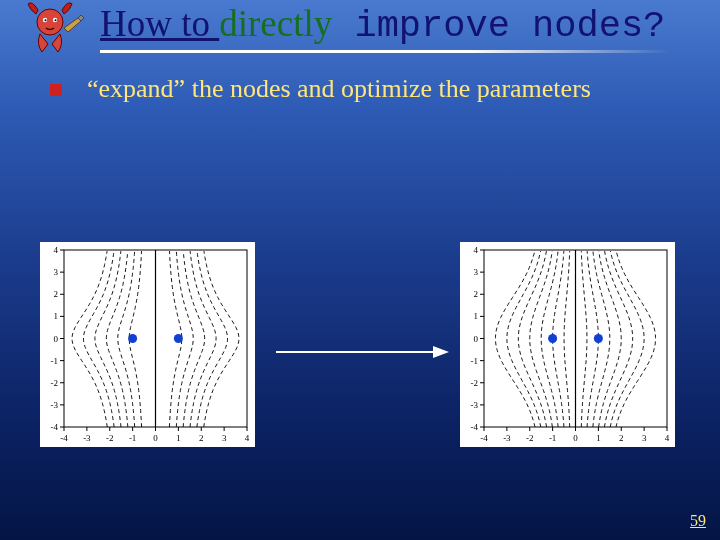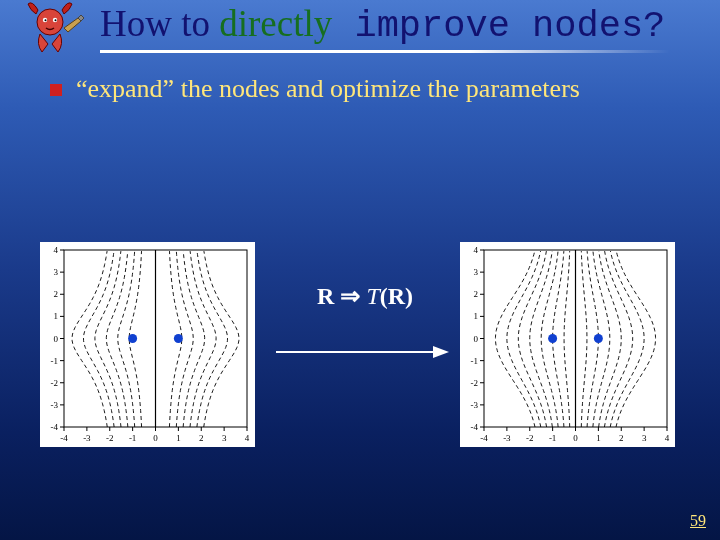--- a/index.html
+++ b/index.html
@@ -20,41 +20,42 @@
     top: 0px;
   }
   .title {
     position: absolute;
     top: 2px;
     left: 100px;
     right: 20px;
     font-size: 37px;
     font-weight: 400;
   }
-  .title .t1 { color: #121270; }
+  .title .t1 { color: #121270; text-decoration: underline; }
   .title .t2 { color: #166e20; }
   .title .t3 { color: #121270; font-family: Liberation Mono, monospace; }
   .title-underline {
     position: absolute;
     top: 50px;
     left: 100px;
     right: 50px;
     height: 3px;
     background: linear-gradient(to right, #fff 0%, #fff 65%, rgba(255,255,255,0) 100%);
   }
   .body {
     position: absolute;
     top: 72px;
     left: 50px;
     right: 30px;
   }
   .bullet-row {
     display: flex;
     align-items: flex-start;
     margin-bottom: 14px;
+    gap: 11px;
   }
   .bullet-box {
     width: 12px; height: 12px;
     background: #d02020;
     flex: 0 0 12px;
     margin-top: 12px;
     margin-right: 14px;
   }
   .bullet-text {
     color: #ffe67a;
@@ -202,23 +203,20 @@
             <path d="M143.15183823529412,185 L143.45306225051831,181.68125 L143.78099105654798,178.3625 L144.13846961440214,175.04375000000002 L144.52865141920324,171.725 L144.95501855933185,168.40625 L145.42139553372147,165.0875 L145.93195240327515,161.76875 L146.49119099302922,158.45000000000002 L147.10390542101305,155.13125 L147.77510513036162,151.81250000000003 L148.50988483882708,148.49375000000003 L149.31322154125084,145.175 L150.1896743127066,141.85625000000002 L151.142958944875,138.53750000000002 L152.17536759700477,135.21875000000006 L153.28700500137023,131.90000000000003 L154.4748179105867,128.58125 L155.73140120605507,125.26250000000003 L157.04356461161436,121.94375000000005 L158.39062499999997,118.62500000000004 L159.74234827943613,115.30625000000003 L161.0564715026681,111.98750000000004 L162.27606240959312,108.66875000000003 L163.32816644562334,105.35000000000005 L164.1274886877828,102.03125000000004 L164.59023233994222,98.71250000000003 L164.65840532179857,95.39375000000004 L164.32279369763899,92.07500000000003 L163.62706273357276,88.75625000000004 L162.64941176470592,85.43750000000004 L161.4767817101994,82.11875000000003 L160.18705319596302,78.80000000000004 L158.84249492904007,75.48125000000003 L157.4899818483425,72.16250000000004 L156.1634625924911,68.84375000000004 L154.88655507436968,65.52500000000003 L153.67474213324206,62.20625000000004 L152.53718551904515,58.887500000000045 L151.47824502619017,55.568750000000044 L150.49875,52.25000000000005 L149.59704275963765,48.93125000000005 L148.76980906696605,45.612500000000054 L148.01271664188562,42.29375000000005 L147.32088886387155,38.97500000000006 L146.6892434405208,35.65625000000006 L146.11272490304265,32.33750000000006 L145.5864565451291,29.01875000000006 L145.10583315006596,25.700000000000063 L144.66657147434753,22.381250000000065 L144.26473149492017,19.06250000000007 L143.89671810172152,15.74375000000007 L143.55927026316974,12.425000000000072 L143.24944264998743,9.106250000000074 " fill="none" stroke="#000" stroke-width="0.9" stroke-dasharray="4 3"></path>
             <path d="M150.01433823529413,185 L150.38711308728284,181.68125 L150.79284450482385,178.3625 L151.23502416191005,175.04375000000002 L151.7175171004372,171.725 L152.24458400997563,168.40625 L152.82089498265606,165.0875 L153.4515290122104,161.76875 L154.14195112816435,158.45000000000002 L154.89795594267326,155.13125 L155.7255624474348,151.81250000000003 L156.6308401420563,148.49375000000003 L157.61964122450877,145.175 L158.69720822005192,141.85625000000002 L159.8676222168855,138.53750000000002 L161.13305565010208,135.21875000000006 L162.49279768429705,131.90000000000003 L163.94203165495375,128.58125 L165.47036210236442,125.26250000000003 L167.0601070024082,121.94375000000005 L168.684375,118.62500000000004 L170.30493099515874,115.30625000000003 L171.86987629108683,111.98750000000004 L173.31148876055184,108.66875000000003 L174.5457145225464,105.35000000000005 L175.47700791855203,102.03125000000004 L176.01347111799709,98.71250000000003 L176.09233333554,95.39375000000004 L175.70367241051028,92.07500000000003 L174.89463019870314,88.75625000000004 L173.75051470588235,85.43750000000004 L172.36794550330285,82.11875000000003 L170.83576009251473,78.80000000000004 L169.22723167049853,75.48125000000003 L167.59932685793942,72.16250000000004 L165.9945721430529,68.84375000000004 L164.44339232269184,65.52500000000003 L162.9663152492124,62.20625000000004 L161.57596454662135,58.887500000000045 L160.27884076549634,55.568750000000044 L159.07687500000003,52.25000000000005 L157.96873564163243,48.93125000000005 L156.95088414769802,45.612500000000054 L156.0183949098186,42.29375000000005 L155.1655682319013,38.97500000000006 L154.38637181889922,35.65625000000006 L153.67474645824004,32.33750000000006 L153.02480812377974,29.01875000000006 L152.4309735995042,25.700000000000063 L151.88803127891316,22.381250000000065 L151.3911738026125,19.06250000000007 L150.9360049757293,15.74375000000007 L150.518530024558,12.425000000000072 L150.13513564195273,9.106250000000074 " fill="none" stroke="#000" stroke-width="0.9" stroke-dasharray="4 3"></path>
             <path d="M156.87683823529412,185 L157.32116392404734,181.68125 L157.8046979530997,178.3625 L158.33157870941795,175.04375000000002 L158.9063827816711,171.725 L159.53414946061943,168.40625 L160.22039443159068,165.0875 L160.97110562114563,161.76875 L161.7927112632995,158.45000000000002 L162.6920064643335,155.13125 L163.676019764508,151.81250000000003 L164.75179544528547,148.49375000000003 L165.9260609077667,145.175 L167.20474212739725,141.85625000000002 L168.59228548889604,138.53750000000002 L170.09074370319945,135.21875000000006 L171.69859036722386,131.90000000000003 L173.4092453993208,128.58125 L175.2093229986737,125.26250000000003 L177.07664939320196,121.94375000000005 L178.97812499999998,118.62500000000004 L180.86751371088133,115.30625000000003 L182.68328107950552,111.98750000000004 L184.3469151115106,108.66875000000003 L185.76326259946947,105.35000000000005 L186.82652714932127,102.03125000000004 L187.43670989605195,98.71250000000003 L187.5262613492814,95.39375000000004 L187.08455112338157,92.07500000000003 L186.16219766383352,88.75625000000004 L184.85161764705884,85.43750000000004 L183.2591092964063,82.11875000000003 L181.48446698906648,78.80000000000004 L179.61196841195695,75.48125000000003 L177.70867186753637,72.16250000000004 L175.8256816936147,68.84375000000004 L174.000229571014,65.52500000000003 L172.25788836518274,62.20625000000004 L170.61474357419755,58.887500000000045 L169.07943650480252,55.568750000000044 L167.65500000000003,52.25000000000005 L166.34042852362722,48.93125000000005 L165.13195922843,45.612500000000054 L164.02407317775163,42.29375000000005 L163.01024759993103,38.97500000000006 L162.08350019727757,35.65625000000006 L161.23676801343746,32.33750000000006 L160.46315970243035,29.01875000000006 L159.75611404894238,25.700000000000063 L159.10949108347876,22.381250000000065 L158.5176161103048,19.06250000000007 L157.97529184973712,15.74375000000007 L157.4777897859463,12.425000000000072 L157.02082863391806,9.106250000000074 " fill="none" stroke="#000" stroke-width="0.9" stroke-dasharray="4 3"></path>
             <path d="M163.73933823529413,185 L164.25521476081184,181.68125 L164.81655140137553,178.3625 L165.42813325692583,175.04375000000002 L166.09524846290506,171.725 L166.82371491126318,168.40625 L167.61989388052527,165.0875 L168.49068223008086,161.76875 L169.4434713984346,158.45000000000002 L170.48605698599377,155.13125 L171.62647708158116,151.81250000000003 L172.87275074851465,148.49375000000003 L174.2324805910246,145.175 L175.7122760347426,141.85625000000002 L177.31694876090654,138.53750000000002 L179.0484317562968,135.21875000000006 L180.9043830501507,131.90000000000003 L182.87645914368787,128.58125 L184.94828389498304,125.26250000000003 L187.09319178399576,121.94375000000005 L189.27187499999997,118.62500000000004 L191.4300964266039,115.30625000000003 L193.49668586792424,111.98750000000004 L195.38234146246936,108.66875000000003 L196.98081067639257,105.35000000000005 L198.1760463800905,102.03125000000004 L198.85994867410682,98.71250000000003 L198.9601893630228,95.39375000000004 L198.46542983625287,92.07500000000003 L197.4297651289639,88.75625000000004 L195.9527205882353,85.43750000000004 L194.15027308950974,82.11875000000003 L192.1331738856182,78.80000000000004 L189.9967051534154,75.48125000000003 L187.81801687713326,72.16250000000004 L185.65679124417653,68.84375000000004 L183.55706681933614,65.52500000000003 L181.54946148115306,62.20625000000004 L179.65352260177377,58.887500000000045 L177.8800322441087,55.568750000000044 L176.23312500000003,52.25000000000005 L174.712121405622,48.93125000000005 L173.31303430916196,45.612500000000054 L172.02975144568467,42.29375000000005 L170.85492696796078,38.97500000000006 L169.78062857565598,35.65625000000006 L168.79878956863487,32.33750000000006 L167.901511281081,29.01875000000006 L167.0812544983806,25.700000000000063 L166.33095088804436,22.381250000000065 L165.64405841799712,19.06250000000007 L165.0145787237449,15.74375000000007 L164.4370495473346,12.425000000000072 L163.90652162588339,9.106250000000074 " fill="none" stroke="#000" stroke-width="0.9" stroke-dasharray="4 3"></path>
             <circle cx="92.625" cy="96.5" r="4.5" fill="#1040d0"></circle>
             <circle cx="138.375" cy="96.5" r="4.5" fill="#1040d0"></circle>
           </g>
         </svg>
     </div>
 
-    <div class="formula">
-      <span>R</span><span> ⇒ </span><span class="fn">T</span><span>(</span><span>R</span><span>)</span>
-    </div>
 
     <div class="arrow">
       <svg width="175" height="20" viewBox="0 0 175 20">
         <line x1="2" y1="10" x2="160" y2="10" stroke="#ffffff" stroke-width="2"></line>
         <polygon points="159,4 175,10 159,16" fill="#ffffff"></polygon>
       </svg>
     </div>
 
     <div class="fig fig-right">
       <svg id="fig1" width="215" height="205" viewBox="0 0 215 205">

